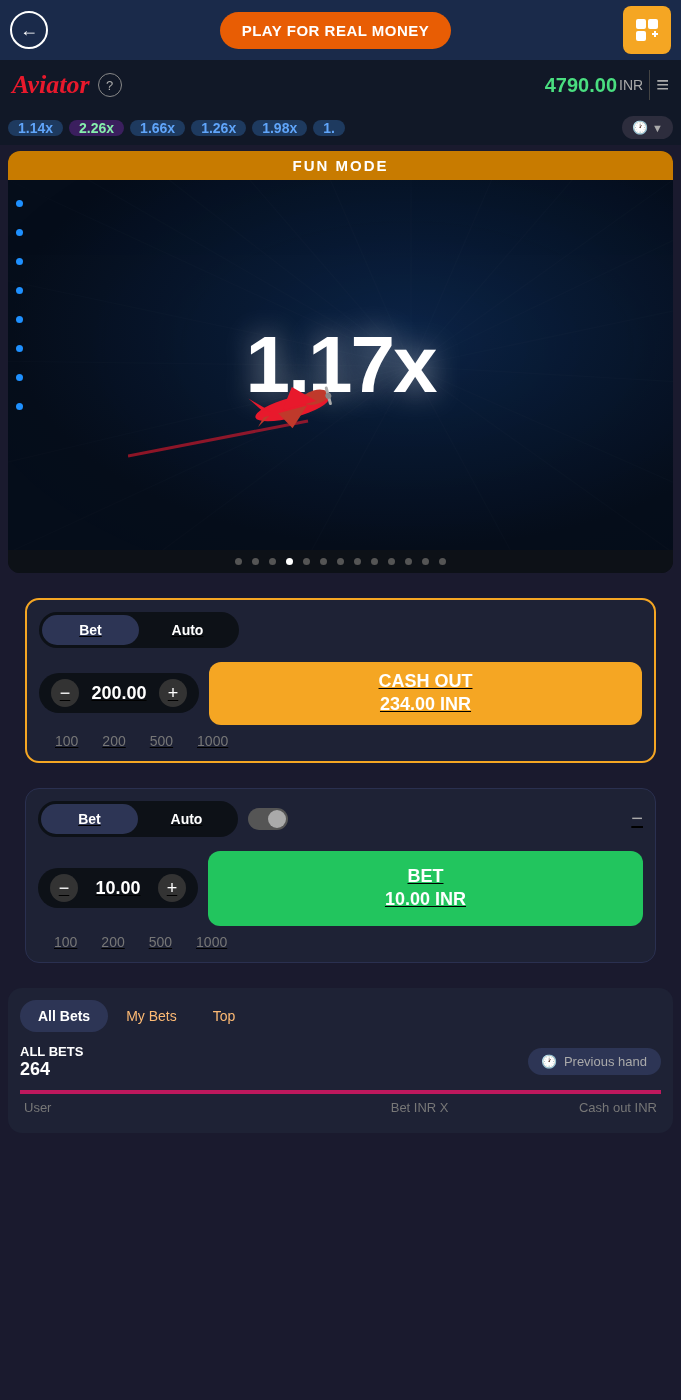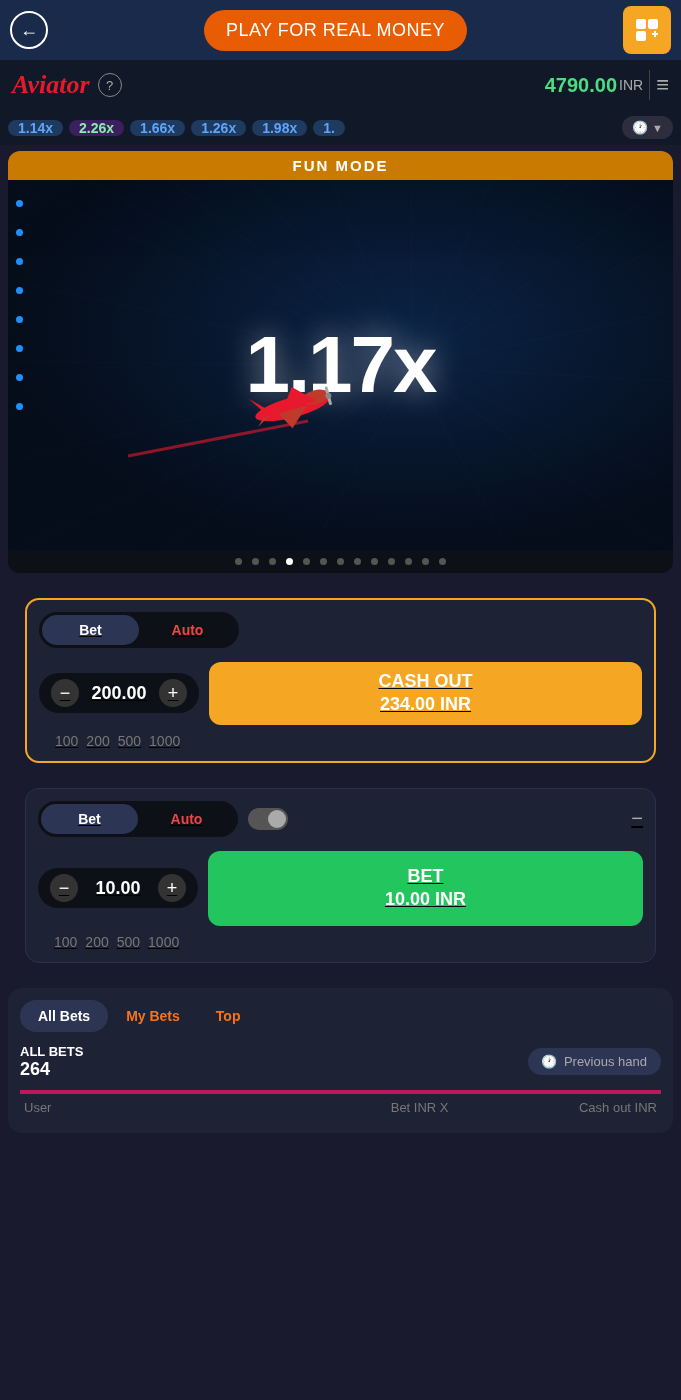--- a/index.html
+++ b/index.html
@@ -27,22 +27,22 @@
       display: flex; align-items: center; justify-content: center;
       color: #fff; font-size: 18px; cursor: pointer;
       background: transparent;
     }
     .play-real-btn {
       background: #e85d04;
       color: #fff;
       border: none;
       border-radius: 25px;
       padding: 10px 22px;
-      font-size: 18px;
-      font-weight: normal;
+      font-size: 15px;
+      font-weight: bold;
       cursor: pointer;
       letter-spacing: 0.5px;
     }
     .top-right-icon {
       width: 48px; height: 48px;
       background: #f5a623;
       border-radius: 8px;
       display: flex; align-items: center; justify-content: center;
       font-size: 22px; color: #fff; cursor: pointer;
     }
@@ -223,21 +223,21 @@
       width: 200px;
     }
     .bet-tab {
       flex: 1;
       text-align: center;
       padding: 7px 0;
       border-radius: 20px;
       font-size: 14px;
       font-weight: bold;
       cursor: pointer;
-      color: #ef4444;
+      color: #ffffff;
     }
     .bet-tab.active {
       background: #2d3555;
       color: #fff;
     }
     .bet-row {
       display: flex;
       align-items: center;
       gap: 10px;
     }
@@ -288,21 +288,21 @@
       color: #fff;
       font-size: 18px;
       font-weight: bold;
       padding: 14px 10px;
       cursor: pointer;
       line-height: 1.3;
       text-align: center;
     }
     .quick-amounts {
       display: flex;
-      gap: 8px;
+      gap: 24px;
       margin-top: 8px;
       padding-left: 16px;
     }
     .quick-amt {
       color: #777;
       font-size: 14px;
       cursor: pointer;
     }
 
     
@@ -328,23 +328,22 @@
     }
     .bets-tabs {
       display: flex;
       gap: 0;
       margin-bottom: 12px;
     }
     .bets-tab {
       padding: 8px 18px;
       border-radius: 20px;
       font-size: 14px;
-      color: #f97316;
-      cursor: pointer;
-      font-weight: bold;
+      color: #fdba74;
+      cursor: pointer;
     }
     .bets-tab.active {
       background: #2d3555;
       color: #fff;
       font-weight: bold;
     }
     .bets-info-row {
       display: flex;
       align-items: center;
       justify-content: space-between;

